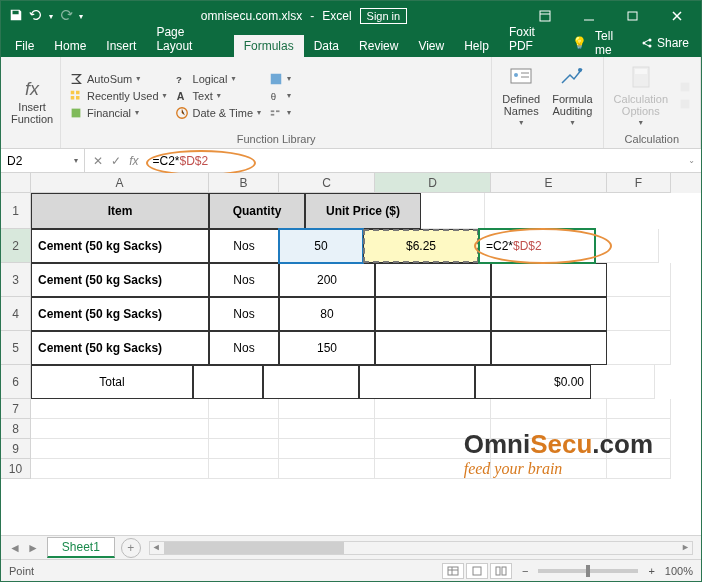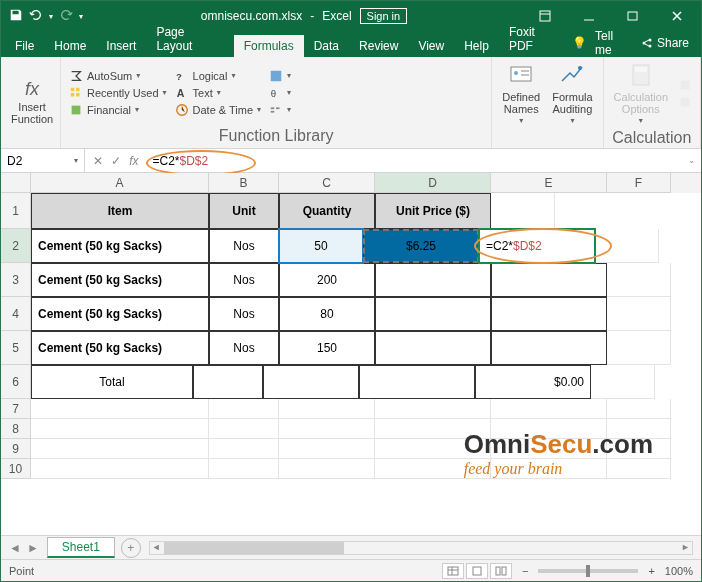--- a/index.html
+++ b/index.html
@@ -12,21 +12,21 @@
 .signin{border:1px solid #fff;padding:1px 6px;font-size:11px;color:#fff}
 .winbtns{display:flex;gap:4px}
 .winbtns div{width:40px;height:28px;display:flex;align-items:center;justify-content:center}
 .tabs{height:26px;background:#0d6b3f;color:#fff;display:flex;align-items:flex-end;font-size:12px;padding:0 4px}
 .tab{padding:4px 10px;cursor:pointer}
 .tab.active{background:#f3f3f3;color:#1a6e44}
 .tabs-right{margin-left:auto;display:flex;align-items:center;gap:8px;padding-right:8px}
 .ribbon{height:92px;background:#f3f3f3;border-bottom:1px solid #d4d4d4;display:flex;font-size:11px;color:#444}
 .rgroup{display:flex;flex-direction:column;border-right:1px solid #e0e0e0;padding:2px 6px}
 .rgroup-body{flex:1;display:flex;gap:4px}
-.rgroup-label{text-align:center;font-size:16px;color:#666;padding:1px 0}
+.rgroup-label{text-align:center;font-size:11px;color:#666;padding:1px 0}
 .vbtn{display:flex;flex-direction:column;align-items:center;justify-content:center;padding:2px 4px;gap:2px;text-align:center;line-height:1.1}
 .vstack{display:flex;flex-direction:column;gap:1px;justify-content:center}
 .hbtn{display:flex;align-items:center;gap:4px;padding:1px 2px;white-space:nowrap}
 .hbtn svg{width:14px;height:14px;flex-shrink:0}
 .dd{font-size:8px;color:#666}
 .namebox-row{height:24px;border-bottom:1px solid #d4d4d4;display:flex;align-items:center;background:#fff;font-size:12px}
 .namebox{width:84px;border-right:1px solid #d4d4d4;padding:2px 6px;height:100%;display:flex;align-items:center}
 .fx-btns{display:flex;align-items:center;gap:8px;padding:0 8px;color:#888}
 .formula-bar{flex:1;padding:2px 6px;position:relative}
 .formula-oval{position:absolute;left:0;top:-2px;width:110px;height:26px;border:2px solid #e8913f;border-radius:50%/50%;pointer-events:none}
@@ -38,21 +38,21 @@
 .row{display:flex}
 .rowhdr{width:30px;border-right:1px solid #d4d4d4;border-bottom:1px solid #d4d4d4;background:#f3f3f3;text-align:center;font-size:12px;color:#555;display:flex;align-items:center;justify-content:center}
 .rowhdr.sel{background:#d8e8dc}
 .cell{border-right:1px solid #e4e4e4;border-bottom:1px solid #e4e4e4;font-size:12px;display:flex;align-items:center;padding:0 6px;position:relative;background:#fff}
 .thdr{background:#d8d8d8;font-weight:bold;justify-content:center;border:1px solid #333 !important}
 .tbord{border:1px solid #333 !important}
 .tc{justify-content:center}
 .tl{justify-content:flex-start;font-weight:bold}
 .tr{justify-content:flex-end}
 .sel-c{background:#e8f2f9;outline:2px solid #1f7bbf;outline-offset:-1px;z-index:2}
-.sel-d{background:#0369a1;outline:2px dashed #777;outline-offset:-2px;z-index:2}
+.sel-d{background:#fef9c3;outline:2px dashed #777;outline-offset:-2px;z-index:2}
 .sel-e{outline:2px solid #1a8a4c;outline-offset:-1px;z-index:3}
 .cell-oval{position:absolute;left:-6px;top:-2px;right:-18px;bottom:-2px;border:2px solid #e8913f;border-radius:50%/50%;pointer-events:none;z-index:4}
 .formula-text{font-family:"Segoe UI",Arial;font-size:12px}
 .ref-d{color:#c0504d}
 .sheet-tabs{height:24px;border-top:1px solid #d4d4d4;background:#f3f3f3;display:flex;align-items:center;font-size:12px}
 .sheet-nav{display:flex;gap:6px;padding:0 8px;color:#888}
 .sheet-tab{padding:2px 14px;background:#fff;border:1px solid #bbb;border-bottom:2px solid #1a8a4c;color:#1a8a4c;font-weight:500}
 .plus-tab{width:20px;height:20px;border:1px solid #bbb;border-radius:50%;margin-left:6px;display:flex;align-items:center;justify-content:center;color:#888;font-size:12px}
 .hsbar{flex:1;margin:0 8px;height:14px;background:#f3f3f3;border:1px solid #d4d4d4;position:relative}
 .hsbar .thumb{position:absolute;left:14px;top:0;bottom:0;width:180px;background:#cfcfcf}
@@ -308,21 +308,20 @@
       <div class="colhdr" style="width:70px">B</div>
       <div class="colhdr" style="width:96px">C</div>
       <div class="colhdr sel" style="width:116px">D</div>
       <div class="colhdr" style="width:116px">E</div>
       <div class="colhdr" style="width:64px">F</div>
     </div>
 
     <div class="row" style="height:36px">
       <div class="rowhdr">1</div>
       <div class="cell thdr" style="width:178px">Item</div>
-      <div class="cell thdr" style="width:70px">Unit</div>
       <div class="cell thdr" style="width:96px">Quantity</div>
       <div class="cell thdr" style="width:116px">Unit Price ($)</div>
       <div class="cell" style="width:64px"></div>
     </div>
 
     <div class="row" style="height:34px">
       <div class="rowhdr sel">2</div>
       <div class="cell tbord tl" style="width:178px">Cement (50 kg Sacks)</div>
       <div class="cell tbord tc" style="width:70px">Nos</div>
       <div class="cell tbord tc sel-c" style="width:84px">50</div>

